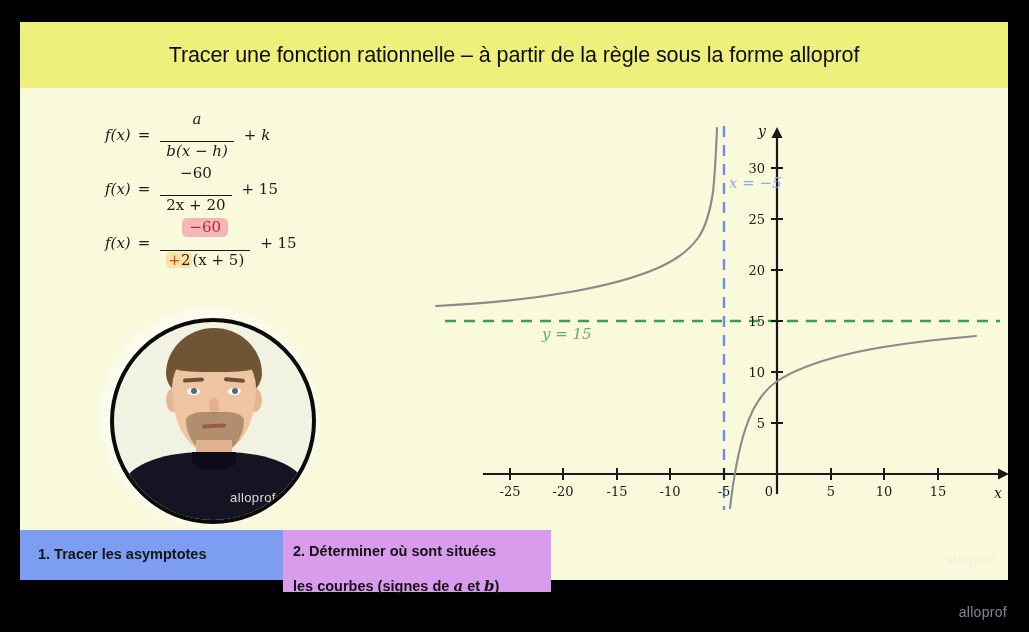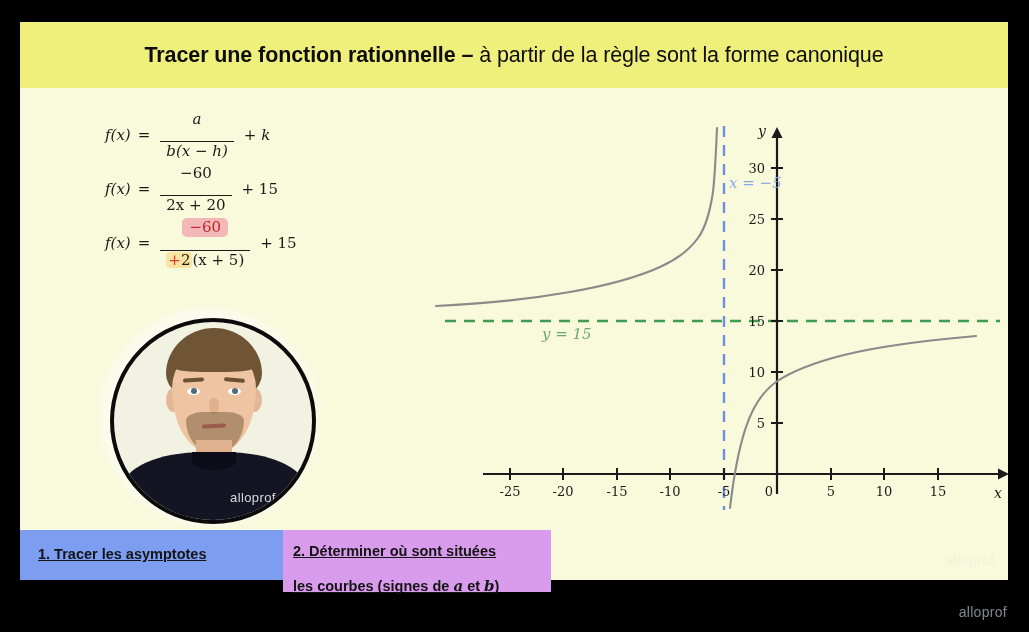--- a/index.html
+++ b/index.html
@@ -42,21 +42,21 @@
     align-items: center;
     justify-content: center;
   }
   .header-text {
     font-size: 21.5px;
     color: #0D0D0D;
     letter-spacing: -0.1px;
     white-space: nowrap;
   }
   .header-text .bold {
-    font-weight: 700;
+    font-weight: 400;
   }
   .header-text .light {
     font-weight: 400;
   }
 
   
   .equations {
     position: absolute;
     left: 85px;
     top: 86px;
@@ -209,21 +209,20 @@
     display: flex;
     align-items: stretch;
   }
   .chip {
     display: flex;
     align-items: center;
     color: #141414;
     font-weight: 700;
     font-size: 14.5px;
     line-height: 1.22;
-    text-decoration: underline;
   }
   .chip-1 {
     background: #7C9DF0;
     width: 245px;
     padding: 0 0 0 18px;
     height: 50px;
   }
   .chip-2 {
     background: #D99BEC;
     width: 252px;
@@ -253,21 +252,21 @@
 </style>
 </head>
 <body>
 
 <div id="slide">
 
   <div class="canvas">
 
     <div class="header-band">
       <div class="header-text">
-        <span class="bold">Tracer une fonction rationnelle – </span><span class="light">à partir de la règle sont la forme canonique</span>
+        <span class="bold">Tracer une fonction rationnelle – </span><span class="light">à partir de la règle sous la forme alloprof</span>
       </div>
     </div>
 
     <div class="equations">
 
       <div class="eq-row">
         <span class="eq-lhs">f(x)</span>
         <span class="eq-eq">=</span>
         <span class="frac">
           <span class="num ital">a</span>

